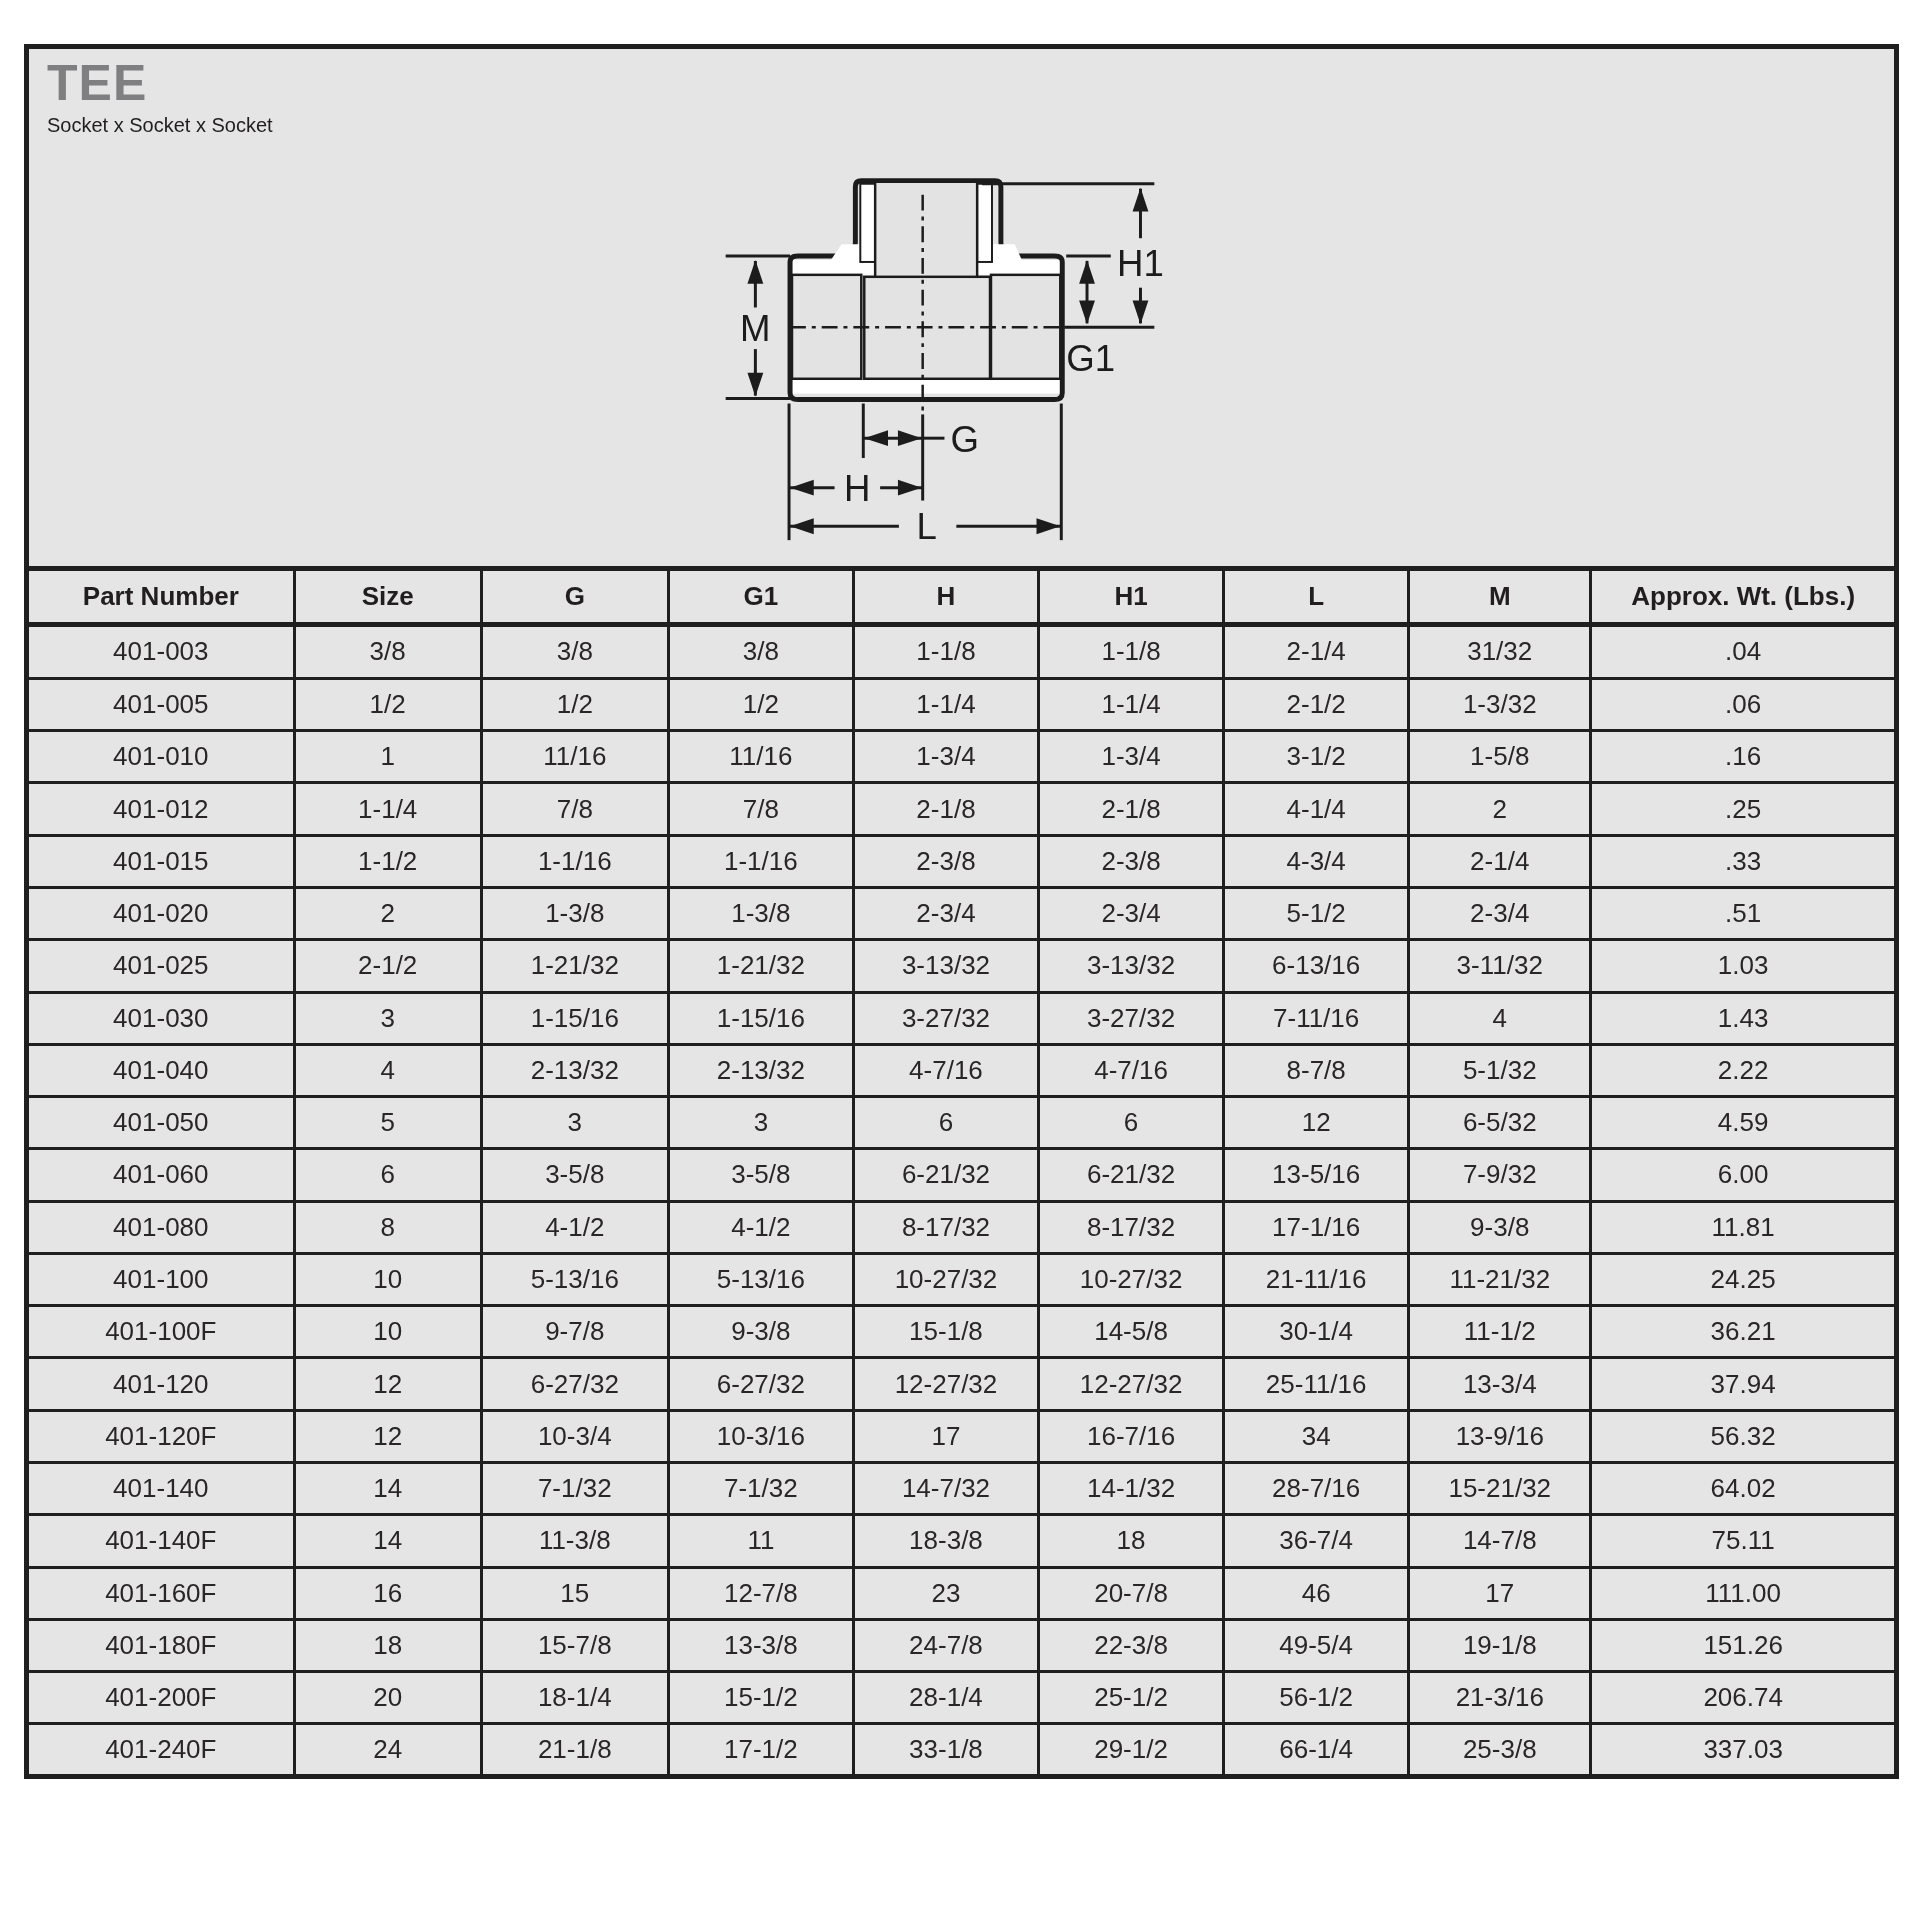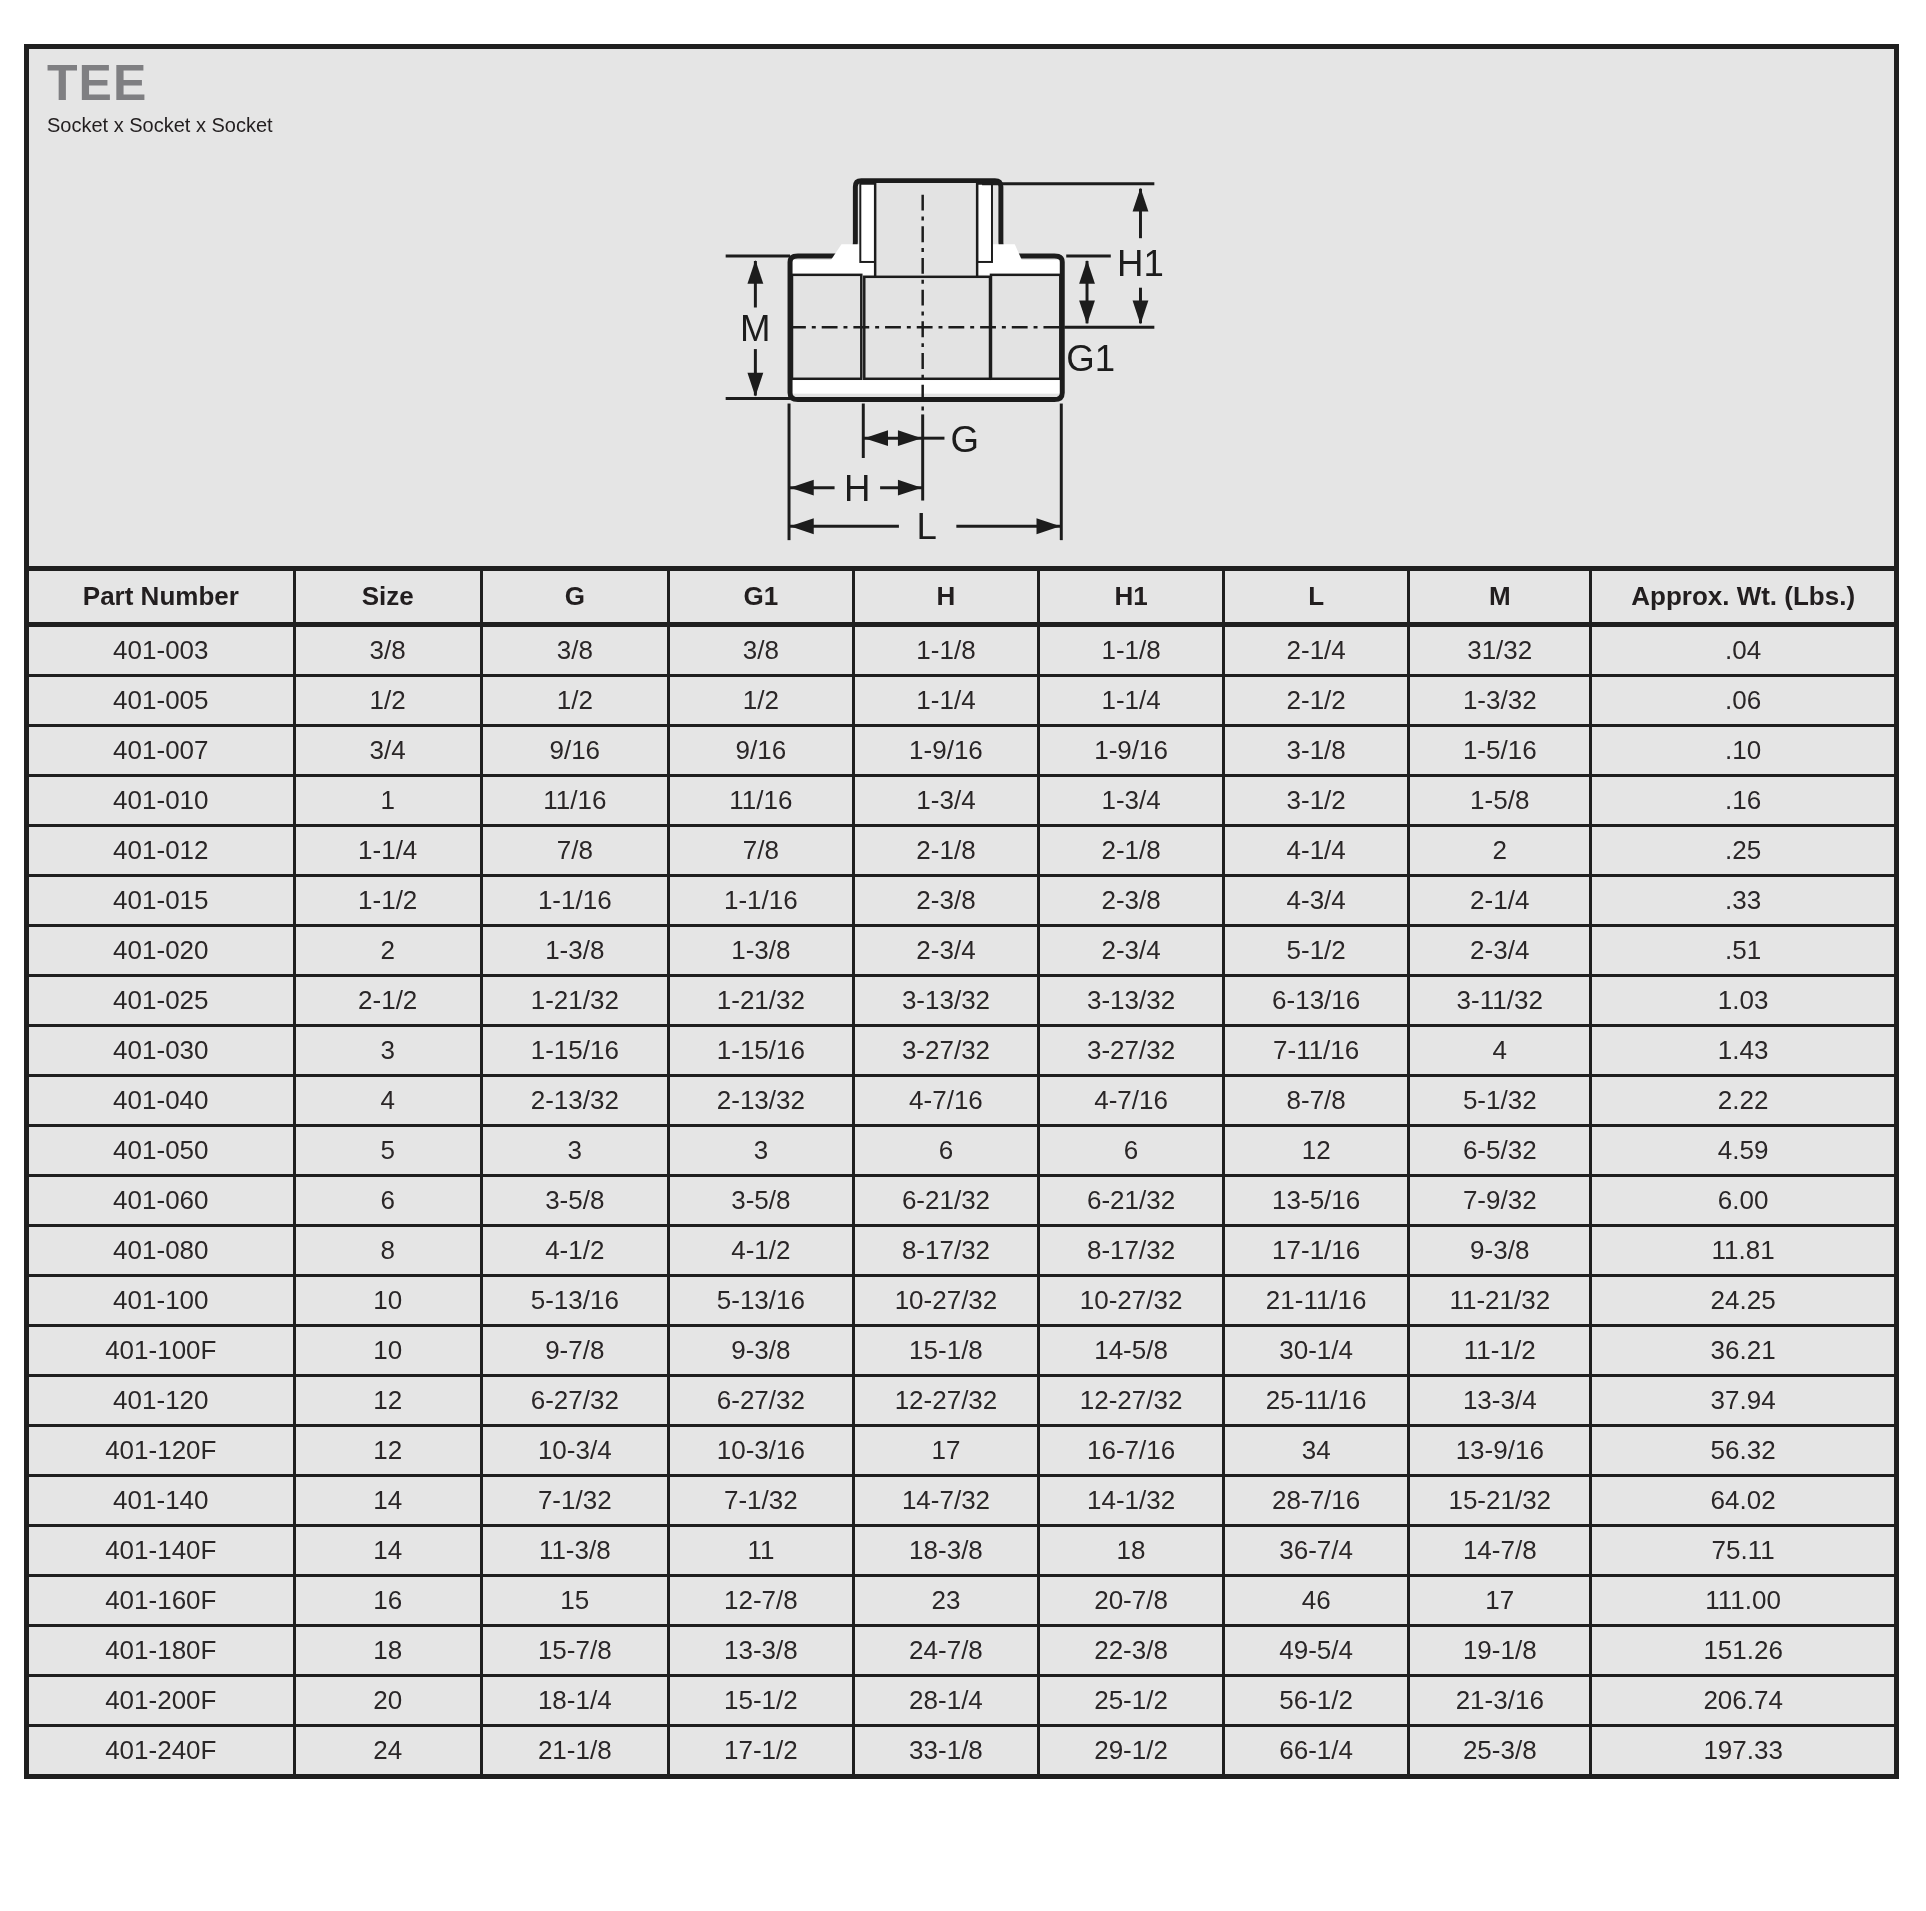--- a/index.html
+++ b/index.html
@@ -168,31 +168,20 @@
             <td>1/2</td>
             <td>1/2</td>
             <td>1/2</td>
             <td>1-1/4</td>
             <td>1-1/4</td>
             <td>2-1/2</td>
             <td>1-3/32</td>
             <td>.06</td>
           </tr>
           <tr>
-            <td>401-007</td>
-            <td>3/4</td>
-            <td>9/16</td>
-            <td>9/16</td>
-            <td>1-9/16</td>
-            <td>1-9/16</td>
-            <td>3-1/8</td>
-            <td>1-5/16</td>
-            <td>.10</td>
-          </tr>
-          <tr>
             <td>401-010</td>
             <td>1</td>
             <td>11/16</td>
             <td>11/16</td>
             <td>1-3/4</td>
             <td>1-3/4</td>
             <td>3-1/2</td>
             <td>1-5/8</td>
             <td>.16</td>
           </tr>
@@ -396,20 +385,20 @@
           </tr>
           <tr>
             <td>401-240F</td>
             <td>24</td>
             <td>21-1/8</td>
             <td>17-1/2</td>
             <td>33-1/8</td>
             <td>29-1/2</td>
             <td>66-1/4</td>
             <td>25-3/8</td>
-            <td>197.33</td>
+            <td>337.03</td>
           </tr>
         </tbody>
     </table>
 
   </div>
 </div>
 
 
 </body></html>

